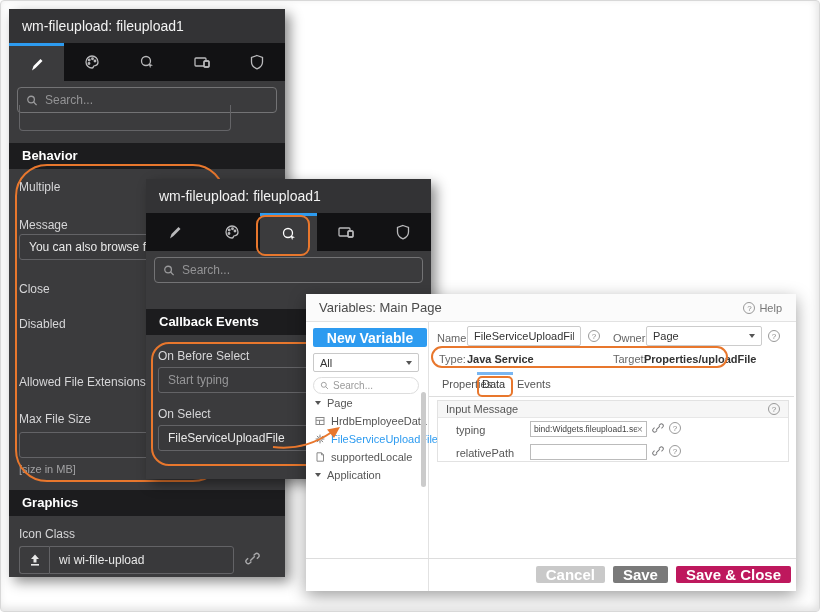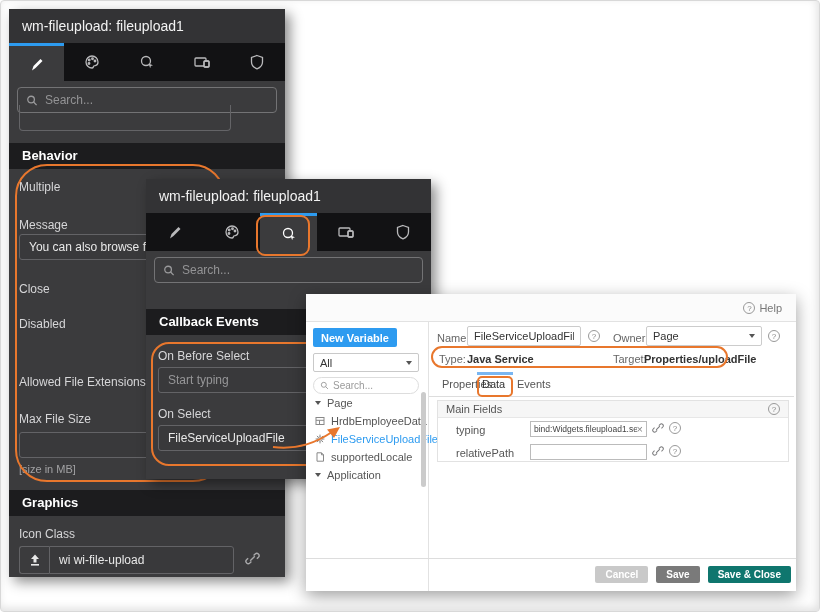--- a/index.html
+++ b/index.html
@@ -46,22 +46,22 @@
   .dialog { position:absolute; left:305px; top:293px; width:490px; height:297px; background:#fff;
             box-shadow:0 5px 16px rgba(0,0,0,0.38); z-index:30; font-size:11px; color:#555; }
   .dlg-header { position:absolute; left:0; top:0; right:0; height:28px; background:#fbfbfb;
                 border-bottom:1px solid #e2e2e2; }
   .dlg-title { position:absolute; left:13px; top:0; line-height:28px; font-size:13px; color:#4a4a4a; }
   .dlg-help { position:absolute; right:14px; top:0; height:28px; display:flex; align-items:center; gap:4px; color:#777; }
   .qicon { display:inline-flex; width:12px; height:12px; border:1px solid #999; border-radius:50%;
            align-items:center; justify-content:center; color:#888; font-size:8px; flex:none; }
   .qicon::before { content:"?"; }
   .sidebar { position:absolute; left:0; top:28px; width:123px; bottom:0; border-right:1px solid #e2e2e2; }
-  .btn-newvar { position:absolute; left:7px; top:6px; width:84px; height:19px; background:#2d9bf0;
-                color:#fff; font-weight:bold; font-size:11px; border:none; border-radius:2px; font-family:inherit; }
+  .btn-newvar { position:absolute; left:7px; top:6px; width:114px; height:19px; background:#2d9bf0;
+                color:#fff; font-weight:bold; font-size:14px; border:none; border-radius:2px; font-family:inherit; }
   .sel-all { position:absolute; left:7px; top:31px; width:106px; height:19px; border:1px solid #c9c9c9;
              border-radius:2px; display:flex; align-items:center; padding:0 6px; color:#333; background:#fff; }
   .caret-down { width:0; height:0; border-left:3.5px solid transparent; border-right:3.5px solid transparent;
                 border-top:4.5px solid #555; display:inline-block; }
   .sel-all .caret-down { margin-left:auto; }
   .ssearch { position:absolute; left:7px; top:55px; width:106px; height:17px; border:1px solid #ddd;
              border-radius:9px; display:flex; align-items:center; padding:0 6px; gap:4px; }
   .ssearch svg { stroke:#999; fill:none; stroke-width:1.3; flex:none; }
   .ssearch input { border:none; outline:none; font-size:10px; width:100%; font-family:inherit; }
   .ssearch input::placeholder { color:#9a9a9a; }
@@ -91,25 +91,25 @@
   .ifinput { position:absolute; left:92px; width:117px; height:16px; border:1px solid #bbb;
              display:flex; align-items:center; padding:0 3px; }
   .ifinput input { border:none; outline:none; width:100%; font-size:8.5px; color:#444; font-family:inherit; }
   .xicon { color:#888; font-size:11px; line-height:1; flex:none; }
   .xicon::before { content:"\00d7"; }
   .if-link { position:absolute; left:214px; }
   .if-link svg, .dlg-link svg { stroke:#7a7a7c; fill:none; stroke-width:1.3; }
   .if-q { position:absolute; left:231px; }
   .footer-border { position:absolute; left:0; right:0; bottom:32px; border-top:1px solid #ddd; }
   .dlg-footer { position:absolute; right:5px; bottom:8px; display:flex; gap:8px; }
-  .fbtn { height:17px; border:none; border-radius:2px; color:#fff; font-size:10px; font-weight:bold;
+  .fbtn { height:17px; border:none; border-radius:2px; color:#fff; font-size:15px; font-weight:bold;
           padding:0 10px; font-family:inherit; }
   .fbtn.cancel { background:#c9c9c9; }
   .fbtn.save { background:#7a7a7a; }
-  .fbtn.saveclose { background:#0f766e; }
+  .fbtn.saveclose { background:#be185d; }
 
   .arrow-overlay { position:absolute; left:0; top:0; width:820px; height:612px; z-index:40; pointer-events:none; }
 </style>
 </head>
 <body>
 
 <div class="canvas">
 
   <section class="dpanel" style="left:8px; top:8px; width:276px; height:568px; z-index:10;">
     <div class="dp-title">wm-fileupload: fileupload1</div>
@@ -233,20 +233,21 @@
     <input class="dinput" style="left: 12px; top: 188px; width: 258px;" placeholder="Start typing">
     <div class="dlabel" style="left:12px; top:228px;">On Select</div>
     <input class="dinput" style="left: 12px; top: 246px; width: 258px;" value="FileServiceUploadFile">
   </section>
 
   <div class="annot" style="left:255px; top:214px; width:54px; height:41px; border-radius:9px; z-index:22;"></div>
   <div class="annot" style="left:150px; top:341px; width:266px; height:124px; border-radius:18px; z-index:22;"></div>
 
   <section class="dialog">
     <div class="dlg-header">
+      <div class="dlg-title">Variables: Main Page</div>
       <div class="dlg-help">
         <span class="qicon"></span>
         <span>Help</span>
       </div>
     </div>
 
     <div class="sidebar">
       <button class="btn-newvar">New Variable</button>
       <div class="sel-all">
         <span>All</span>
@@ -318,21 +319,21 @@
       <span class="fvalue" style="left:215px; top:31px;">Properties/uploadFile</span>
 
       <div class="blue-ind"></div>
       <div class="dtabs-border"></div>
       <span class="dtab" style="left:13px;">Properties</span>
       <span class="dtab active" style="left:53px;">Data</span>
       <span class="dtab" style="left:88px;">Events</span>
 
       <div class="ifbox">
         <div class="ifhead">
-          <span>Main Fields</span>
+          <span>Input Message</span>
           <span class="qicon"></span>
         </div>
         <span class="ifrow-label" style="top:23px;">typing</span>
         <div class="ifinput" style="top:20px;">
           <input type="text" value="bind:Widgets.fileupload1.selectedFiles" style="">
           <span class="xicon"></span>
         </div>
         <span class="if-link dlg-link" style="top:21px;">
           <svg width="12" height="12" viewBox="0 0 15 15">
               <path d="M8.6 4.6 l1.6-1.6 a2.3 2.3 0 0 1 3.25 3.25 l-1.6 1.6 M6.4 10.4 l-1.6 1.6 a2.3 2.3 0 0 1 -3.25 -3.25 l1.6 -1.6 M5.2 9.8 l4.6 -4.6"></path>

